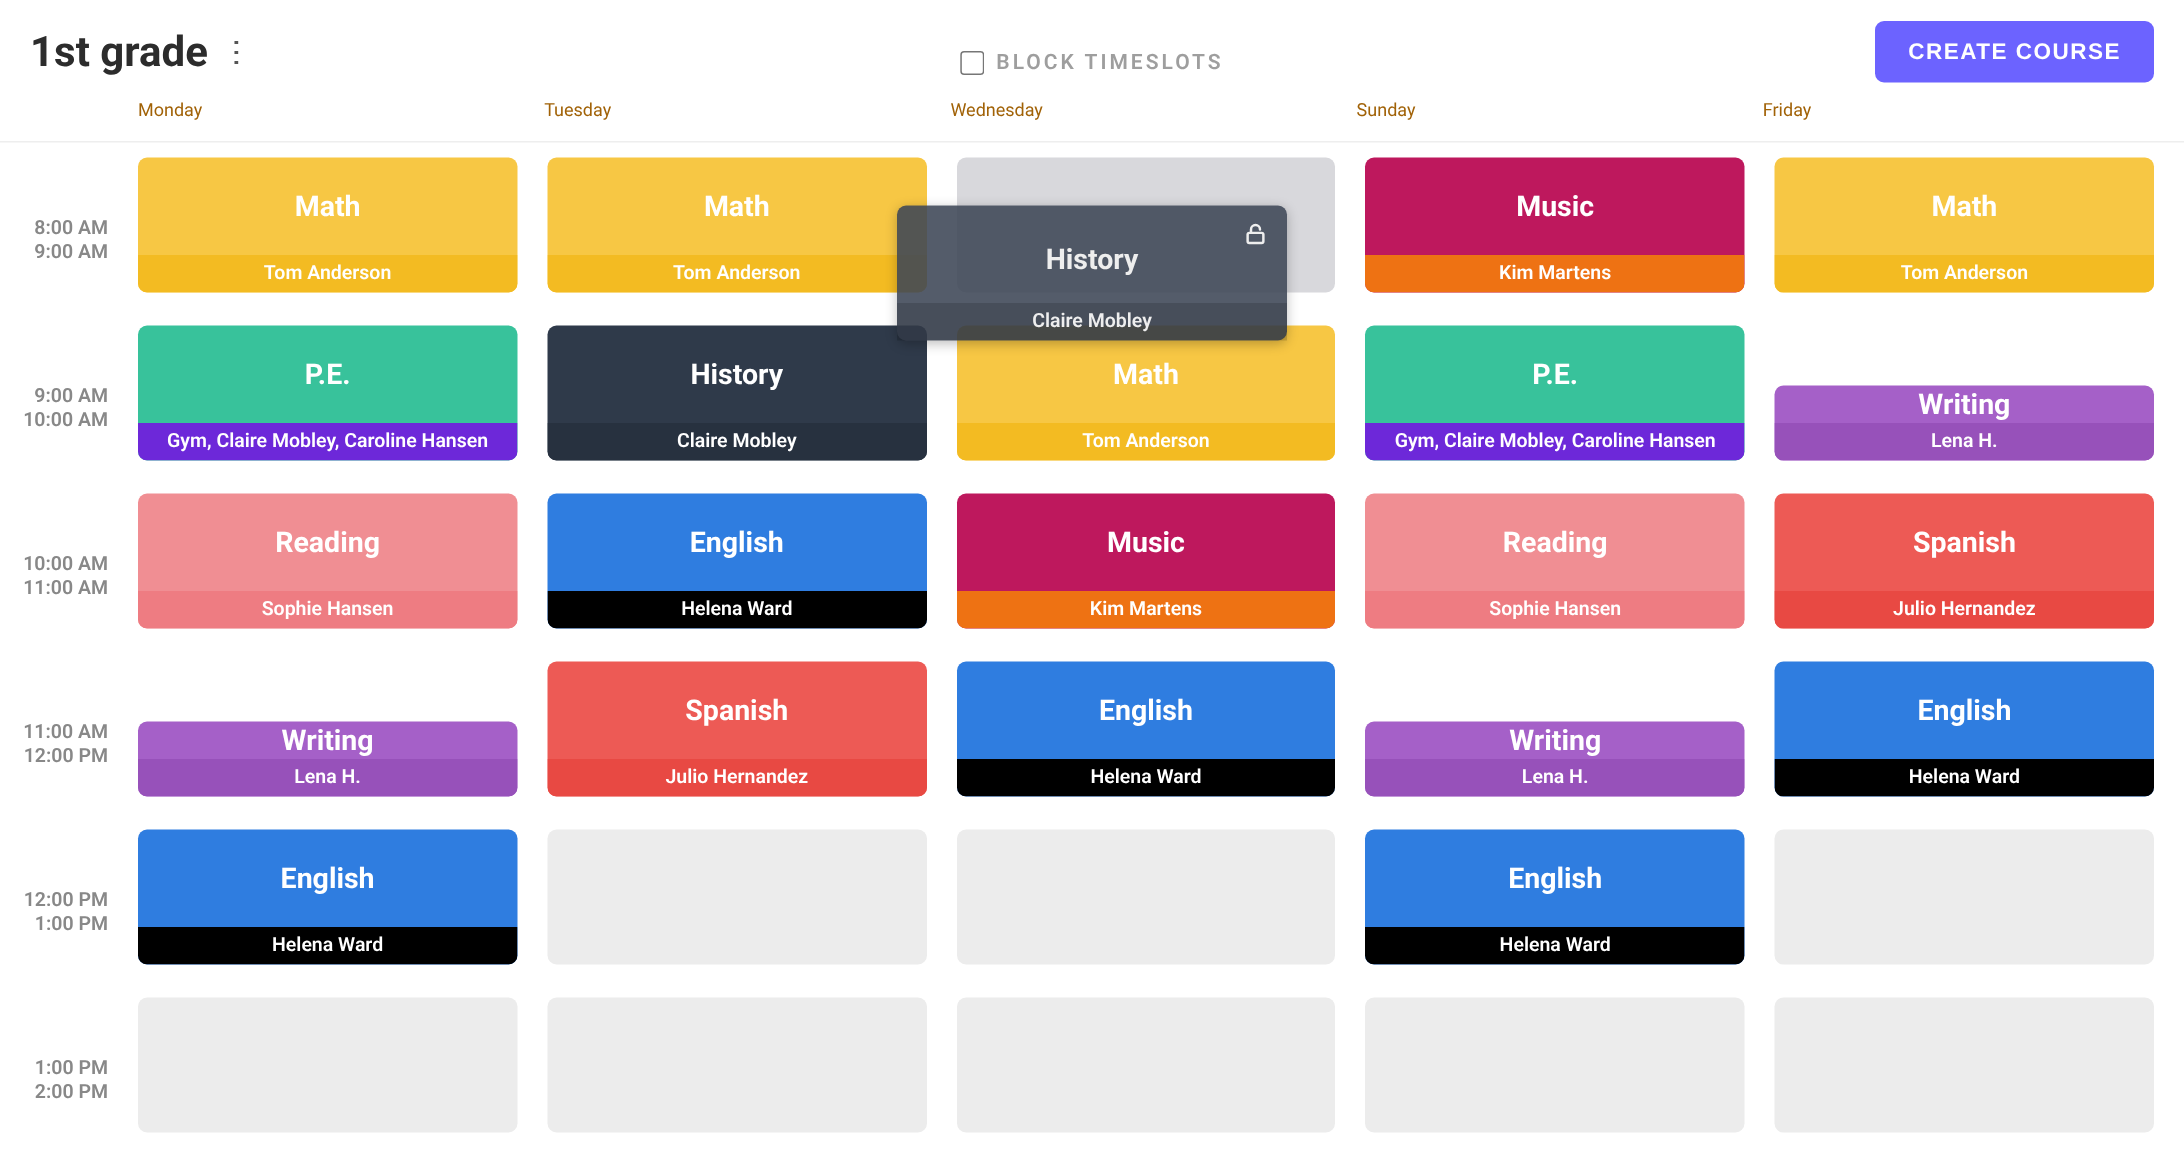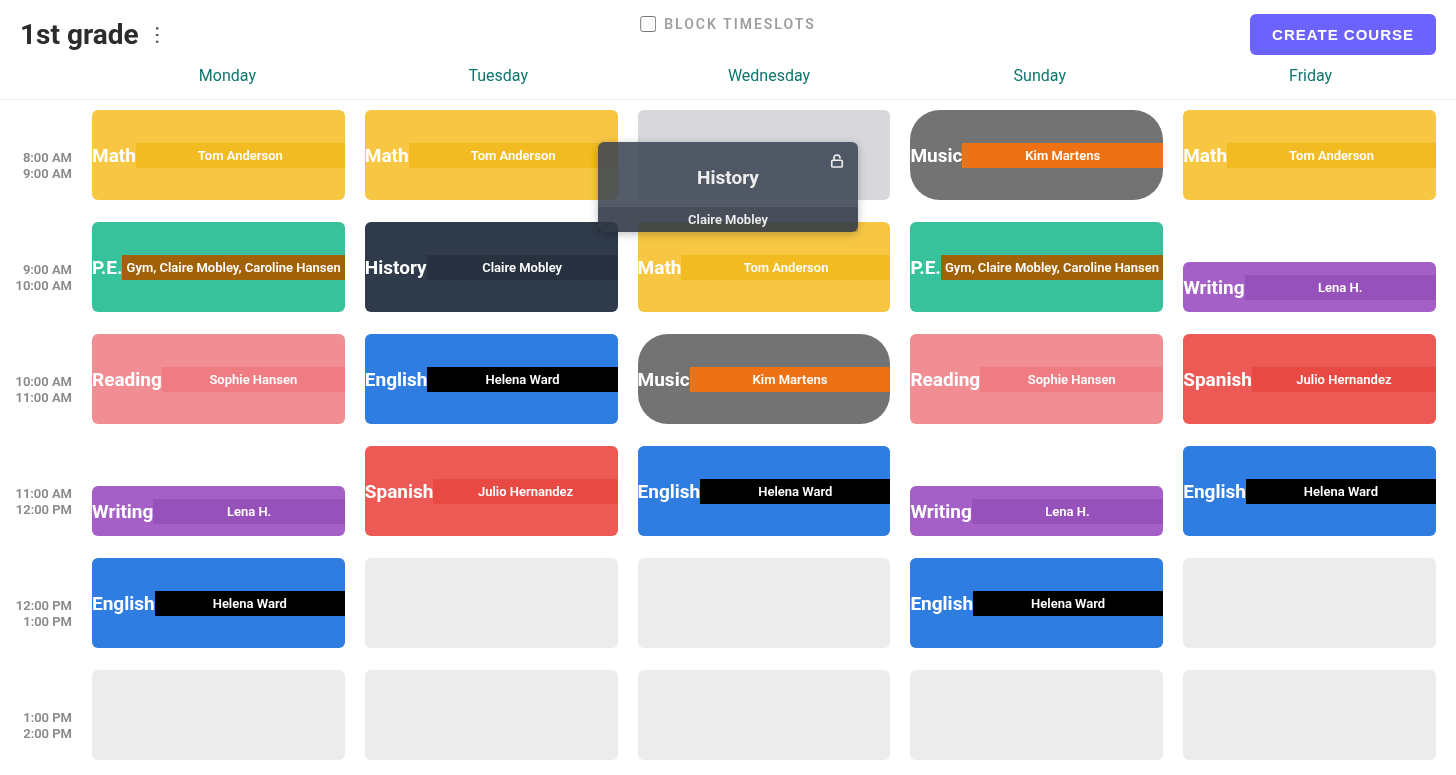--- a/index.html
+++ b/index.html
@@ -36,21 +36,21 @@
     display: flex;
     align-items: center;
     gap: 8px;
     color: #9e9e9e;
     font-size: 14px;
     letter-spacing: 2px;
     font-weight: 600;
     position: absolute;
     left: 50%;
     transform: translateX(-50%);
-    top: 16px;
+    top: 34px;
   }
   .block-ts input {
     width: 16px; height: 16px;
     cursor: pointer;
   }
   .create-btn {
     background: #6c63ff;
     color: #ffffff;
     border: none;
     border-radius: 6px;
@@ -60,23 +60,23 @@
     letter-spacing: 1px;
     cursor: pointer;
   }
   .days-header {
     display: grid;
     grid-template-columns: 82px repeat(5, 1fr);
     padding: 0 10px;
     border-bottom: 1px solid #eee;
   }
   .day-head {
-    text-align: center;
-    font-size: 16px;
-    color: #0f766e;
+    text-align: left;
+    font-size: 12px;
+    color: #a16207;
     padding: 8px 0 14px 0;
     font-weight: 400;
   }
   .grid {
     display: grid;
     grid-template-columns: 82px repeat(5, 1fr);
     grid-auto-rows: 112px;
     padding: 10px 10px 0 0;
     position: relative;
   }
@@ -88,20 +88,21 @@
     padding-right: 10px;
     font-size: 13px;
     color: #888;
     line-height: 1.25;
     font-weight: 600;
   }
   .slot {
     margin: 0 10px 22px 10px;
     border-radius: 6px;
     display: flex;
+    flex-direction: column;
     justify-content: space-between;
     align-items: center;
     color: #fff;
     position: relative;
     overflow: hidden;
     cursor: pointer;
   }
   .slot .course {
     font-size: 19px;
     font-weight: 700;
@@ -144,22 +145,22 @@
     position: absolute;
     right: 12px;
     top: 10px;
     width: 18px; height: 18px;
   }
   .placeholder {
     background: #d8d8dc !important;
   }
   
   .c-math    { background:#f7c744; } .c-math .teacher{background:#f3bb22;}
-  .c-music   { background:#737373;border-radius:30px; } .c-music .teacher{background:#ee7213;}
-  .c-pe      { background:#38c29b; } .c-pe .teacher{background:#a16207;}
+  .c-music   { background:#be185d; } .c-music .teacher{background:#ee7213;}
+  .c-pe      { background:#38c29b; } .c-pe .teacher{background:#6d28d9;}
   .c-history { background:#2f3a4a; } .c-history .teacher{background:#27313f;}
   .c-writing { background:#a560c8;margin-top:40px; } .c-writing .teacher{background:#9751ba;}
   .c-reading { background:#f08e93; } .c-reading .teacher{background:#ee7c82;}
   .c-english { background:#2f7de0; } .c-english .teacher{background:#000000;}
   .c-spanish { background:#ed5a55; } .c-spanish .teacher{background:#e84943;}
 </style>
 </head>
 <body>
 
 <div class="topbar">

